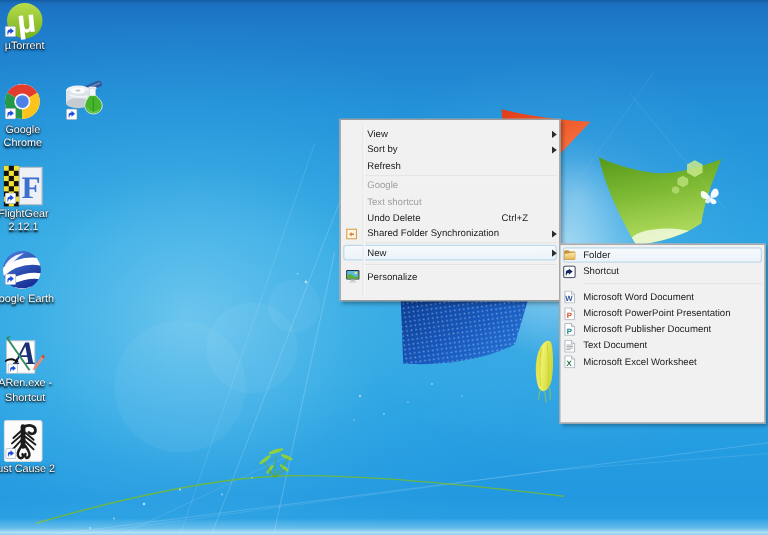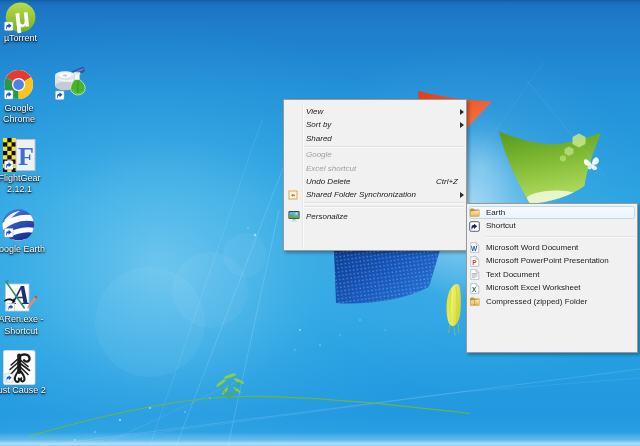--- a/index.html
+++ b/index.html
@@ -2,32 +2,32 @@
 <html><head><meta charset="utf-8">
 <style>
 html,body{margin:0;padding:0;width:640px;height:446px;overflow:hidden;font-family:"Liberation Sans",sans-serif;}
 #desk{position:absolute;top:0;left:0;width:640px;height:446px;overflow:hidden;}
 #wall{position:absolute;top:0;left:0;}
 .ic{position:absolute;}
 .label{position:absolute;color:#fff;font-size:9px;line-height:11.5px;text-align:center;
  text-shadow:0 1px 1.5px rgba(0,0,0,.9),0 1px 2.5px rgba(0,0,0,.65),0 0 1px rgba(0,0,0,.5);}
 .menu{position:absolute;background:#f1f1f1;border:1px solid #999;box-shadow:2px 2px 3px rgba(0,0,0,.3);font-size:8px;color:#1b1b1b;}
 .mi{position:relative;height:13.5px;line-height:13.5px;white-space:nowrap;}
-.m1 .mi{height:13.3px;line-height:13.3px;font-style:italic;}
+.m1 .mi{height:13.3px;line-height:13.3px;}
 .m1 .mi{padding-left:22px;}
 .m1:after{content:"";position:absolute;left:18px;top:2px;bottom:2px;width:1px;background:#e6e7e7;border-right:1px solid #fafafa;}
 .m2 .mi{padding-left:19px;}
 .mi.dis{color:#9f9fa0;}
 .sep{height:1px;background:#e0e1e2;border-bottom:1px solid #fafafa;margin:.75px 2px .75px 19px;}
 .hl{position:absolute;left:2px;right:2px;top:0;height:13.3px;border:1px solid #bed9ec;border-radius:2.5px;
  background:linear-gradient(#f6fafd,#ebf3fa);box-sizing:border-box;}
 .arr{position:absolute;right:2.5px;top:3.5px;width:0;height:0;border-left:4px solid #2b2b2b;border-top:3.2px solid transparent;border-bottom:3.2px solid transparent;}
 .mic{position:absolute;left:2px;top:1.5px;}
 .m1 .mic{left:4px;}
-.ctrl{position:absolute;right:8px;top:0;margin-left:44px;}
+.ctrl{position:absolute;right:26px;top:0;margin-left:44px;}
 </style></head><body>
 <div id="desk">
 <svg id="wall" width="640" height="446">
 <defs>
 <linearGradient id="topd" x1="0" y1="0" x2="0" y2="1">
  <stop offset="0" stop-color="#11559e" stop-opacity=".85"></stop>
           <stop offset=".45" stop-color="#16629f" stop-opacity=".35"></stop>
           <stop offset="1" stop-color="#16629f" stop-opacity="0"></stop>
 </linearGradient>
 <linearGradient id="sky" x1="0" y1="0" x2="0" y2="1">
@@ -280,30 +280,31 @@
   <path d="M15,21.5 C12.2,25.5 10.5,29.5 13,31.3 C15,32.7 17,31 15.8,28.5" stroke-width="2.1"></path>
   <path d="M18,21.5 C21,25.5 22.8,28.8 20.8,30.8 C19,32.5 17.2,30.7 18.2,28.3" stroke-width="2.1"></path>
  </g>
  <use href="#scb" x="1.5" y="23.5" width="9" height="9"></use>
 </svg>
 <div class="label" style="left:-20.5px;top:385px;width:80px">Just Cause 2</div>
 
 <div class="menu m1" style="left:283px;top:99px;width:182px;padding:5px 0 0 0;height:145px">
  <div class="mi">View<span class="arr"></span></div>
  <div class="mi">Sort by<span class="arr"></span></div>
- <div class="mi">Shared</div>
+ <div class="mi">Refresh</div>
  <div class="sep"></div>
  <div class="mi dis">Google</div>
- <div class="mi dis">Excel shortcut</div>
+ <div class="mi dis">Text shortcut</div>
  <div class="mi">Undo Delete<span class="ctrl">Ctrl+Z</span></div>
  <div class="mi"><svg class="mic" width="10" height="10" style="top:2px">
    <rect x="1" y="1" width="8" height="8" fill="#fdf6e8" stroke="#d8952f" stroke-width=".8"></rect>
    <path d="M3,5.2 L5,3.4 L5,4.5 L7,4.5 L7,5.9 L5,5.9 L5,7 Z" fill="#e07820"></path>
   </svg>Shared Folder Synchronization<span class="arr"></span></div>
  <div class="sep" style="margin:.25px 2px .25px 19px"></div>
+ <div class="mi"><span class="hl"></span><span style="position:relative">New</span><span class="arr"></span></div>
  <div class="sep" style="margin:2.25px 2px 2.25px 19px"></div>
  <div class="mi"><svg class="mic" width="12" height="12" style="top:1px">
    <rect x=".5" y="0" width="11" height="8" rx="1" fill="#2a2a33"></rect>
    <rect x="1.3" y=".8" width="9.4" height="6.4" fill="#58b8e8"></rect>
    <path d="M1.3,4.5 Q4,2.5 6,4.5 T10.7,4.5 L10.7,7.2 L1.3,7.2 Z" fill="#5fae3a"></path>
    <circle cx="8.5" cy="2.5" r="1.1" fill="#f0e868"></circle>
    <rect x="4.5" y="8" width="3" height="1.4" fill="#b8bec6"></rect>
    <rect x="3" y="9.4" width="6" height="1.2" rx=".5" fill="#cdd3da"></rect>
   </svg>Personalize</div>
 </div>
@@ -311,45 +312,45 @@
 <div class="menu m2" style="left:466px;top:203px;width:170px;padding:1.5px 0 0 0;height:146px">
  <div class="mi"><span class="hl" style="height:13.4px"></span><svg class="mic" width="11" height="11" style="top:1.5px">
    <defs>
             <linearGradient id="fg1" x1="0" y1="0" x2="0" y2="1">
               <stop offset="0" stop-color="#fdeeb3"></stop>
               <stop offset="1" stop-color="#e8b954"></stop>
             </linearGradient>
           </defs>
    <path d="M1,2.6 L1,9.4 L10.2,9.4 L10.2,2.6 L5.6,2.6 L4.7,1.5 L1.9,1.5 Z" fill="#c89035"></path>
    <path d="M1.3,4.4 L10.4,3.2 L10.2,9.1 L1.3,9.1 Z" fill="url(#fg1)" stroke="#caa04a" stroke-width=".4"></path>
-  </svg><span style="position:relative">Earth</span></div>
+  </svg><span style="position:relative">Folder</span></div>
  <div class="mi"><svg class="mic" width="11" height="11" style="top:1.5px">
    <rect x=".7" y=".7" width="9.6" height="9.6" rx="1.4" fill="#fff" stroke="#5a5f6e" stroke-width="1"></rect>
    <path d="M2.5,8.5 L2.5,6.2 C2.5,4.6 3.7,3.8 5,4.1 L5,2.7 L8.2,5.3 L5,7.9 L5,6.5 C4,6.2 3.2,6.7 3.2,8.5 Z" fill="#16255e"></path>
   </svg>Shortcut</div>
  <div class="sep" style="margin:3.25px 2px 2.75px 19px"></div>
  <div class="mi"><svg class="mic" width="11" height="11" style="top:1.5px">
    <path d="M1.8,.6 L7.2,.6 L9.8,3.2 L9.8,10.4 L1.8,10.4 Z" fill="#fff" stroke="#9aa5b0" stroke-width=".6"></path>
    <path d="M7.2,.6 L7.2,3.2 L9.8,3.2" fill="#e8edf2" stroke="#9aa5b0" stroke-width=".6"></path>
    <text x="2" y="9" font-size="6.5" font-weight="bold" fill="#2b579a" font-family="Liberation Sans">W</text>
   </svg>Microsoft Word Document</div>
  <div class="mi"><svg class="mic" width="11" height="11" style="top:1.5px">
    <path d="M1.8,.6 L7.2,.6 L9.8,3.2 L9.8,10.4 L1.8,10.4 Z" fill="#fff" stroke="#9aa5b0" stroke-width=".6"></path>
    <path d="M7.2,.6 L7.2,3.2 L9.8,3.2" fill="#e8edf2" stroke="#9aa5b0" stroke-width=".6"></path>
    <text x="3.2" y="9" font-size="6.5" font-weight="bold" fill="#d24726" font-family="Liberation Sans">P</text>
   </svg>Microsoft PowerPoint Presentation</div>
  <div class="mi"><svg class="mic" width="11" height="11" style="top:1.5px">
    <path d="M1.8,.6 L7.2,.6 L9.8,3.2 L9.8,10.4 L1.8,10.4 Z" fill="#fff" stroke="#9aa5b0" stroke-width=".6"></path>
    <path d="M7.2,.6 L7.2,3.2 L9.8,3.2" fill="#e8edf2" stroke="#9aa5b0" stroke-width=".6"></path>
+   <text x="3.2" y="9" font-size="6.5" font-weight="bold" fill="#068287" font-family="Liberation Sans">P</text>
+  </svg>Microsoft Publisher Document</div>
+ <div class="mi"><svg class="mic" width="11" height="11" style="top:1.5px">
+   <path d="M1.8,.6 L7.2,.6 L9.8,3.2 L9.8,10.4 L1.8,10.4 Z" fill="#fff" stroke="#9aa5b0" stroke-width=".6"></path>
+   <path d="M7.2,.6 L7.2,3.2 L9.8,3.2" fill="#e8edf2" stroke="#9aa5b0" stroke-width=".6"></path>
    <path d="M3,4.5 h5.5 M3,5.8 h5.5 M3,7.1 h5.5 M3,8.4 h3.5" stroke="#8a9096" stroke-width=".6"></path>
   </svg>Text Document</div>
  <div class="mi"><svg class="mic" width="11" height="11" style="top:1.5px">
    <path d="M1.8,.6 L7.2,.6 L9.8,3.2 L9.8,10.4 L1.8,10.4 Z" fill="#fff" stroke="#9aa5b0" stroke-width=".6"></path>
    <path d="M7.2,.6 L7.2,3.2 L9.8,3.2" fill="#e8edf2" stroke="#9aa5b0" stroke-width=".6"></path>
    <text x="3" y="9" font-size="6.5" font-weight="bold" fill="#1e7145" font-family="Liberation Sans">X</text>
   </svg>Microsoft Excel Worksheet</div>
- <div class="mi"><svg class="mic" width="11" height="11" style="top:1.5px">
-   <path d="M1,2.6 L1,9.4 L10.2,9.4 L10.2,2.6 L5.6,2.6 L4.7,1.5 L1.9,1.5 Z" fill="#c89035"></path>
-   <path d="M1.3,4.4 L10.4,3.2 L10.2,9.1 L1.3,9.1 Z" fill="url(#fg1)" stroke="#caa04a" stroke-width=".4"></path>
-   <path d="M5.7,3.3 L5.7,9.1" stroke="#9a7020" stroke-width=".9" stroke-dasharray=".9,.7"></path>
-  </svg>Compressed (zipped) Folder</div>
 </div>
 </div>
 
 </body></html>

